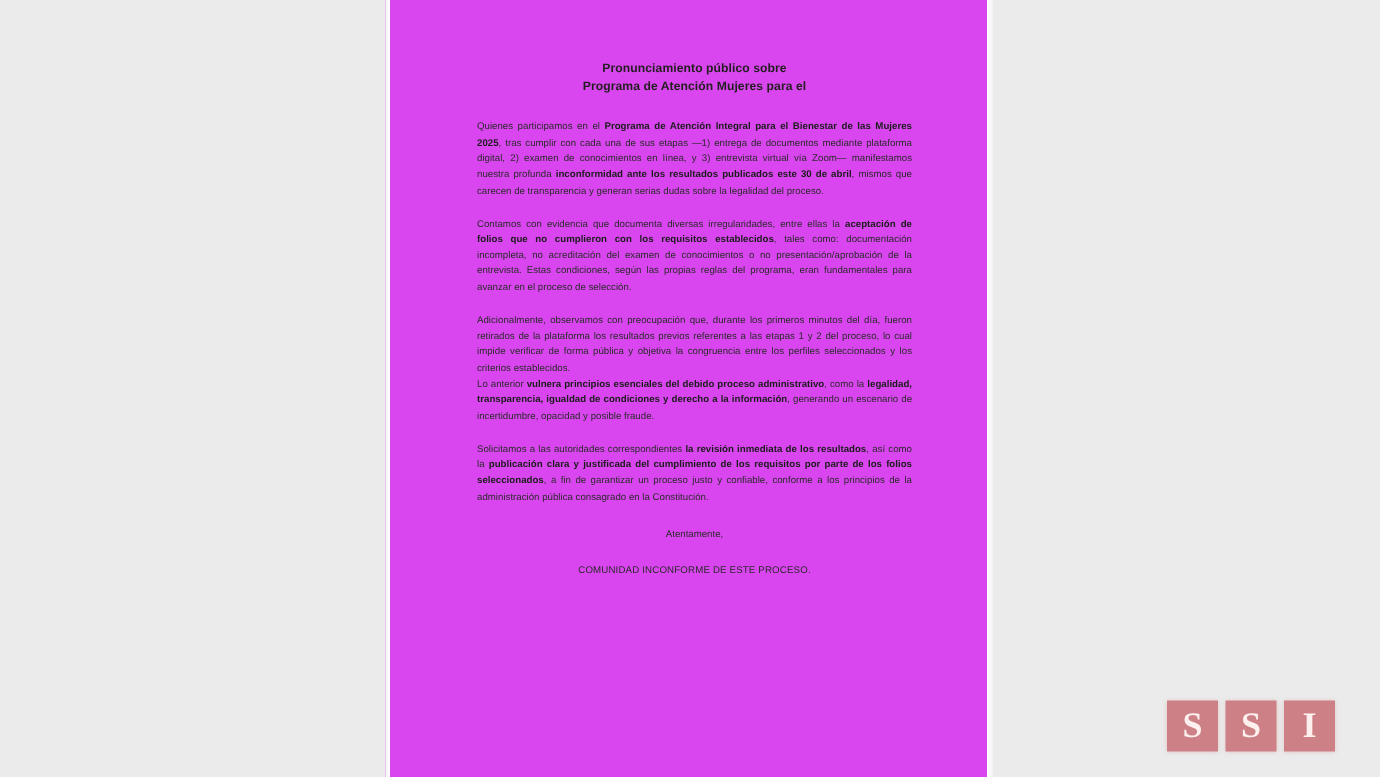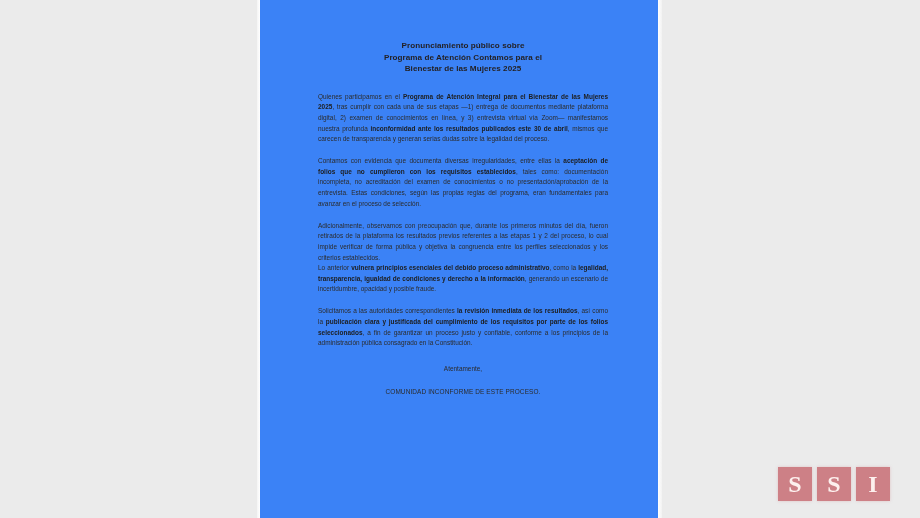--- a/index.html
+++ b/index.html
@@ -16,21 +16,21 @@
     position: relative;
   }
 
   
   #page-sheet {
     position: absolute;
     left: 257px;
     top: 0;
     width: 405px;
     height: 518px;
-    background: #3b82f6;
+    background: #d946ef;
     box-sizing: border-box;
   }
   #page-sheet::before {
     
     content: "";
     position: absolute;
     left: 0; top: 0; bottom: 0;
     width: 3px;
     background: linear-gradient(to right, #f4f4f4, #ffffff);
   }
@@ -109,22 +109,21 @@
 </style>
 </head>
 <body>
 
 <div id="page-sheet">
 
   <div id="doc-body">
 
     <h1 id="doc-title">
       <span class="tline">Pronunciamiento público sobre</span>
-      <span class="tline">Programa de Atención Contamos para el</span>
-      <span class="tline">Bienestar de las Mujeres 2025</span>
+      <span class="tline">Programa de Atención Mujeres para el</span>
     </h1>
 
     <p class="para"><span>Quienes participamos en el </span><b>Programa de Atención Integral para el Bienestar de las Mujeres 2025</b><span>, tras cumplir con cada una de sus etapas —1) entrega de documentos mediante plataforma digital, 2) examen de conocimientos en línea, y 3) entrevista virtual vía Zoom— manifestamos nuestra profunda </span><b>inconformidad ante los resultados publicados este 30 de abril</b><span>, mismos que carecen de transparencia y generan serias dudas sobre la legalidad del proceso.</span></p>
     <p class="para"><span>Contamos con evidencia que documenta diversas irregularidades, entre ellas la </span><b>aceptación de folios que no cumplieron con los requisitos establecidos</b><span>, tales como: documentación incompleta, no acreditación del examen de conocimientos o no presentación/aprobación de la entrevista. Estas condiciones, según las propias reglas del programa, eran fundamentales para avanzar en el proceso de selección.</span></p>
     <p class="para tight"><span>Adicionalmente, observamos con preocupación que, durante los primeros minutos del día, fueron retirados de la plataforma los resultados previos referentes a las etapas 1 y 2 del proceso, lo cual impide verificar de forma pública y objetiva la congruencia entre los perfiles seleccionados y los criterios establecidos.</span></p>
     <p class="para"><span>Lo anterior </span><b>vulnera principios esenciales del debido proceso administrativo</b><span>, como la </span><b>legalidad, transparencia, igualdad de condiciones y derecho a la información</b><span>, generando un escenario de incertidumbre, opacidad y posible fraude.</span></p>
     <p class="para"><span>Solicitamos a las autoridades correspondientes </span><b>la revisión inmediata de los resultados</b><span>, así como la </span><b>publicación clara y justificada del cumplimiento de los requisitos por parte de los folios seleccionados</b><span>, a fin de garantizar un proceso justo y confiable, conforme a los principios de la administración pública consagrado en la Constitución.</span></p>
 
     <p class="closing" id="sign-off-salutation">Atentamente,</p>
     <p class="closing" id="sign-off-name">COMUNIDAD INCONFORME DE ESTE PROCESO.</p>

